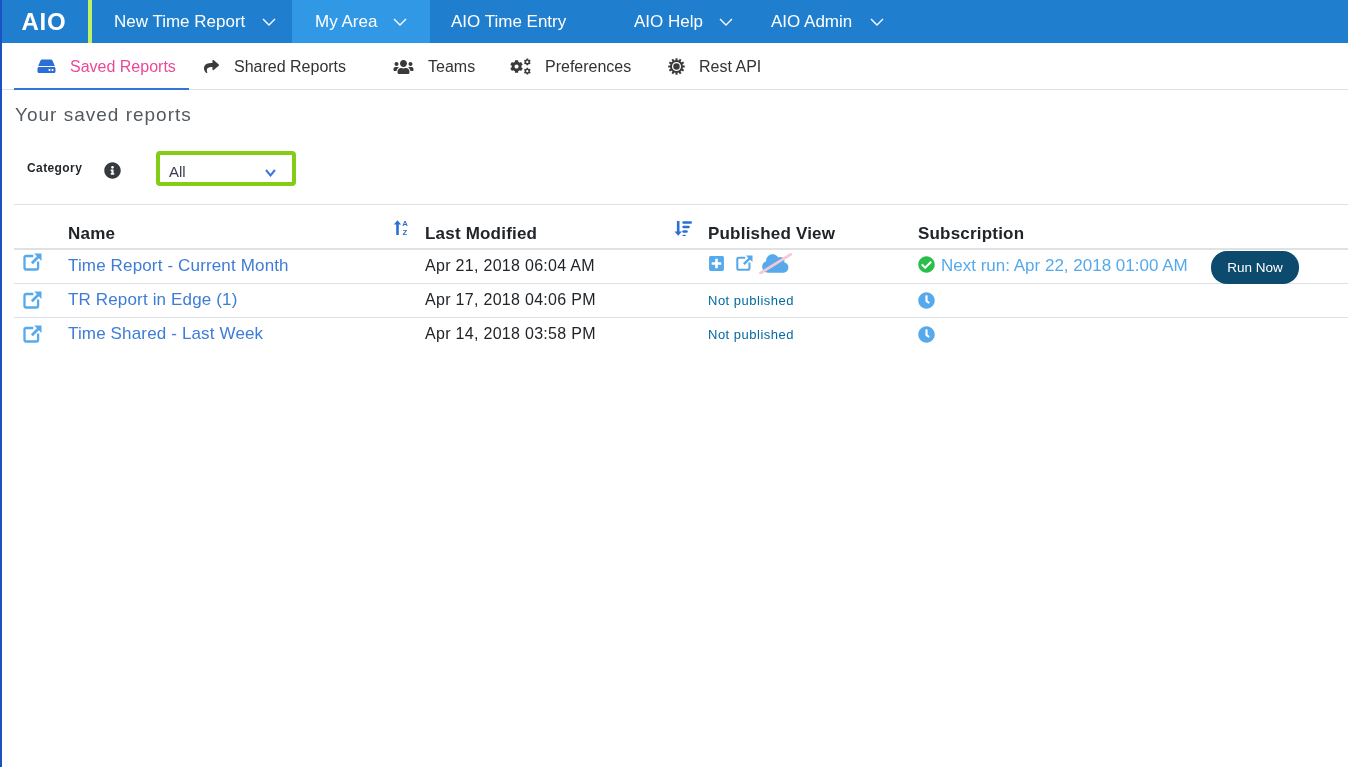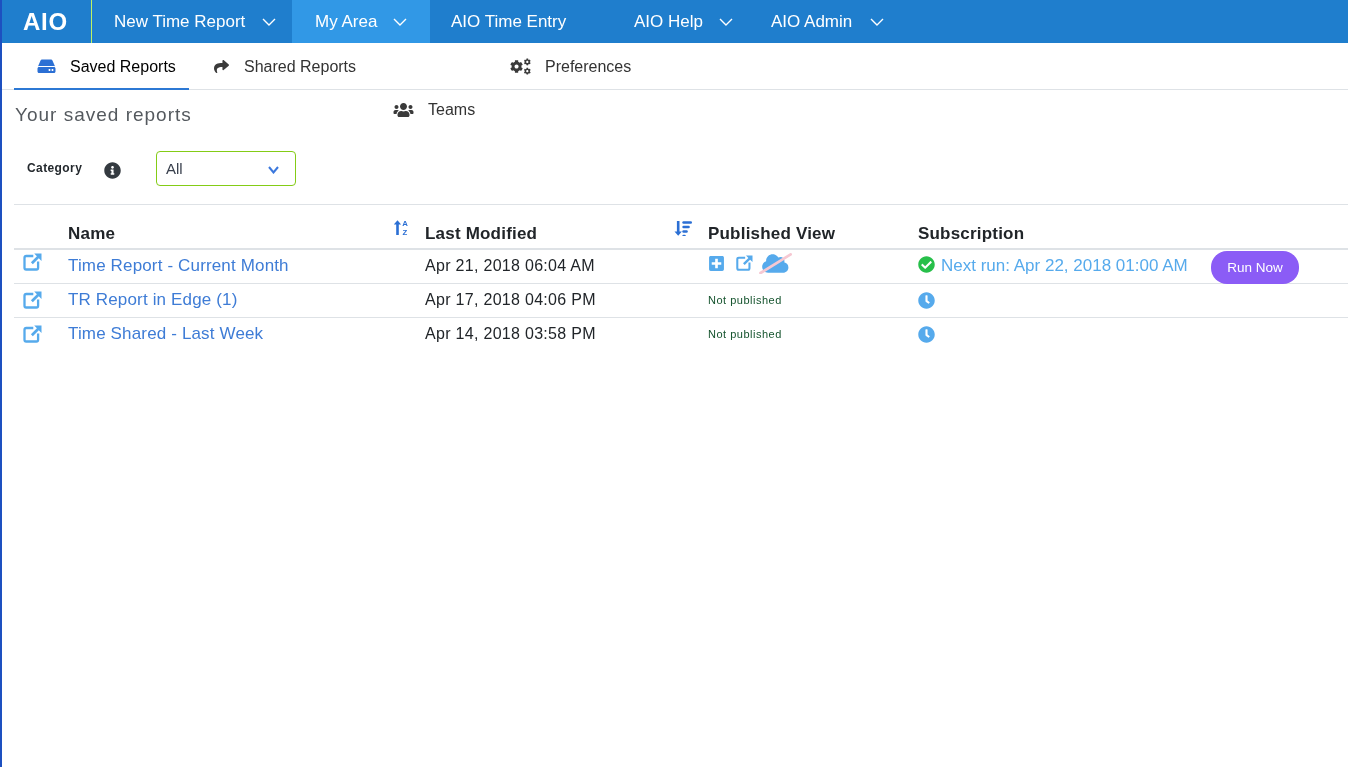--- a/index.html
+++ b/index.html
@@ -2,58 +2,58 @@
 <html><head>
 <meta charset="utf-8">
 <style>
 * { margin:0; padding:0; box-sizing:border-box; }
 html,body { width:1348px; height:767px; background:#fff; font-family:"Liberation Sans", sans-serif; overflow:hidden; }
 body { position:relative; }
 .leftedge { position:absolute; left:0; top:0; width:2px; height:767px; background:#1d50c0; z-index:50; }
 
 
 .nav { position:absolute; left:0; top:0; width:1348px; height:43px; background:#1f7ecd; color:#fff; }
-.brand { position:absolute; left:0; top:0; width:92px; height:43px; border-right:1px solid #bef264; display:flex; align-items:center; justify-content:center; font-size:24px; font-weight:bold; letter-spacing:0.8px; }
+.brand { position:absolute; left:0; top:0; width:92px; height:43px; border-right:4px solid #bef264; display:flex; align-items:center; justify-content:center; font-size:24px; font-weight:bold; letter-spacing:0.8px; }
 .navitem { position:absolute; top:0; height:43px; display:flex; align-items:center; font-size:17px; }
 .navitem svg { margin-left:17px; }
 .active-block { position:absolute; left:292px; top:0; width:138px; height:43px; background:#3198e6; }
 
 
 .tabs { position:absolute; left:0; top:43px; width:1348px; height:47px; border-bottom:1px solid #dee2e6; background:#fff; }
 .tab { position:absolute; top:0; height:47px; display:flex; align-items:center; font-size:16px; color:#333; }
 .tab svg { margin-right:14px; }
-.tab.active { color:#000000; }
+.tab.active { color:#ec4899; }
 .underline { position:absolute; left:14px; top:45px; width:175px; height:2px; background:#2c78d4; z-index:5;}
 
 
 .heading { position:absolute; left:15px; top:104px; font-size:19px; letter-spacing:1px; color:#54595e; }
 
 
 .catlabel { position:absolute; left:27px; top:161px; font-size:12px; letter-spacing:0.4px; font-weight:bold; color:#24292e; }
 .caticon { position:absolute; left:104px; top:162px; }
-.select { position:absolute; left:156px; top:151px; width:140px; height:35px; border:1px solid #84cc16; border-radius:4px; background:#fff; }
+.select { position:absolute; left:156px; top:151px; width:140px; height:35px; border:4px solid #84cc16; border-radius:4px; background:#fff; }
 .select .val { position:absolute; left:9px; top:8px; font-size:15px; color:#39404d; }
 
 
 
 table { position:absolute; left:14px; top:204px; width:1334px; border-collapse:collapse; table-layout:fixed; }
 th { text-align:left; font-size:17px; font-weight:bold; color:#212529; letter-spacing:0.2px; border-top:1px solid #dee2e6; border-bottom:2px solid #dee2e6; height:44px; padding:0 8px 4px 8px; vertical-align:bottom; }
 td { border-top:1px solid #dee2e6; padding:0 8px; vertical-align:middle; font-size:16px; }
 .thflex{position:relative;}
 .sort{position:absolute; right:0; bottom:8px;}
 tr.r1 td { height:31px; }
 td:first-child svg { display:block; }
 tr.r1 td:first-child svg { position:relative; top:-3.5px; }
 .cellicon { display:block; }
 tr.rx td { height:34px; }
 .link { color:#3e7cd6; font-size:17px; letter-spacing:0.15px; }
 .datecol { color:#212529; letter-spacing:0.3px; }
-.notpub { color:#14532d; font-size:11px; letter-spacing:0.5px;margin-top:32px; }
+.notpub { color:#0369a1; font-size:13px; letter-spacing:0.5px;margin-top:32px; }
 .nextrun { color:#56aaec; font-size:17px; }
-.runnow { display:inline-block; width:88px; height:33px; background:#8b5cf6; color:#fff; border:none; border-radius:16px; font-size:13.5px; position:relative; top:1px; font-family:"Liberation Sans",sans-serif; }
+.runnow { display:inline-block; width:88px; height:33px; background:#0c4a6e; color:#fff; border:none; border-radius:16px; font-size:13.5px; position:relative; top:1px; font-family:"Liberation Sans",sans-serif; }
 .thflex { display:flex; align-items:center; justify-content:space-between; }
 .pubicons svg { vertical-align:middle; position:relative; top:-3px; }
 </style>
 </head>
 <body>
 <div class="leftedge"></div>
 <div class="nav">
   <div class="active-block"></div>
   <div class="brand">AIO</div>
   <div class="navitem" style="left:114px;">New Time Report
@@ -79,42 +79,62 @@
   </div>
 </div>
 
 <div class="tabs">
   <div class="underline"></div>
   <div class="tab active" style="left:37px;">
     <svg width="19" height="16" viewBox="0 0 576 512" fill="#2b6fd4">
         <path d="M576 304v96c0 26.51-21.49 48-48 48H48c-26.51 0-48-21.49-48-48v-96c0-26.51 21.49-48 48-48h480c26.51 0 48 21.49 48 48zm-48-80a79.557 79.557 0 0 1 30.777 6.165L478.34 48.207A47.996 47.996 0 0 0 433.727 18H142.273c-19.146 0-36.697 11.405-44.613 30.207L17.223 230.165A79.549 79.549 0 0 1 48 224h480zm-48 96c-17.673 0-32 14.327-32 32s14.327 32 32 32 32-14.327 32-32-14.327-32-32-32zm-96 0c-17.673 0-32 14.327-32 32s14.327 32 32 32 32-14.327 32-32-14.327-32-32-32z"></path>
       </svg>
     Saved Reports</div>
-  <div class="tab" style="left:213px;justify-content:flex-end;">
+  <div class="tab" style="left:203px;justify-content:flex-end;">
     <svg width="17" height="15" viewBox="0 0 512 512" fill="#3a3a3a">
         <path d="M503.691 189.836L327.687 37.851C312.281 24.546 288 35.347 288 56.015v80.053C127.371 137.907 0 170.1 0 322.326c0 61.441 39.581 122.309 83.333 154.132 13.653 9.931 33.111-2.533 28.077-18.631C66.066 312.814 132.917 274.316 288 272.085V360c0 20.7 24.3 31.453 39.687 18.164l176.004-152c11.071-9.562 11.086-26.753 0-36.328z"></path>
       </svg>
     Shared Reports</div>
-  <div class="tab" style="left:393px;margin-top:43px;">
+  <div class="tab" style="left:393px;">
     <svg width="21" height="16" viewBox="0 0 640 512" fill="#3a3a3a">
         <path d="M96 224c35.3 0 64-28.7 64-64s-28.7-64-64-64-64 28.7-64 64 28.7 64 64 64zm448 0c35.3 0 64-28.7 64-64s-28.7-64-64-64-64 28.7-64 64 28.7 64 64 64zm32 32h-64c-17.6 0-33.5 7.1-45.1 18.6 40.3 22.1 68.9 62 75.1 109.4h66c17.7 0 32-14.3 32-32v-32c0-35.3-28.7-64-64-64zm-256 0c61.9 0 112-50.1 112-112S381.9 32 320 32 208 82.1 208 144s50.1 112 112 112zm76.8 32h-8.3c-20.8 10-43.9 16-68.5 16s-47.6-6-68.5-16h-8.3C179.6 288 128 339.6 128 403.2V432c0 26.5 21.5 48 48 48h288c26.5 0 48-21.5 48-48v-28.8c0-63.6-51.6-115.2-115.2-115.2zm-223.7-13.4C161.5 263.1 145.6 256 128 256H64c-35.3 0-64 28.7-64 64v32c0 17.7 14.3 32 32 32h65.9c6.3-47.4 34.9-87.3 75.2-109.4z"></path>
       </svg>
     Teams</div>
   <div class="tab" style="left:510px;">
     <svg width="21" height="17" viewBox="0 0 640 512">
       <defs>
           <path id="cogp" d="M487.4 315.7l-42.6-24.6c4.3-23.2 4.3-47 0-70.2l42.6-24.6c4.9-2.8 7.1-8.6 5.5-14-11.1-35.6-30-67.8-54.7-94.6-3.8-4.1-10-5.1-14.8-2.3L380.8 110c-17.9-15.4-38.5-27.3-60.8-35.1V25.8c0-5.6-3.9-10.5-9.4-11.7-36.7-8.2-74.3-7.8-109.2 0-5.5 1.2-9.4 6.1-9.4 11.7V75c-22.2 7.9-42.8 19.8-60.8 35.1L88.7 85.5c-4.9-2.8-11-1.9-14.8 2.3-24.7 26.7-43.6 58.9-54.7 94.6-1.7 5.4.6 11.2 5.5 14L67.3 221c-4.3 23.2-4.3 47 0 70.2l-42.6 24.6c-4.9 2.8-7.1 8.6-5.5 14 11.1 35.6 30 67.8 54.7 94.6 3.8 4.1 10 5.1 14.8 2.3l42.6-24.6c17.9 15.4 38.5 27.3 60.8 35.1v49.2c0 5.6 3.9 10.5 9.4 11.7 36.7 8.2 74.3 7.8 109.2 0 5.5-1.2 9.4-6.1 9.4-11.7v-49.2c22.2-7.9 42.8-19.8 60.8-35.1l42.6 24.6c4.9 2.8 11 1.9 14.8-2.3 24.7-26.7 43.6-58.9 54.7-94.6 1.5-5.5-.7-11.3-5.6-14.1zM256 336c-44.1 0-80-35.9-80-80s35.9-80 80-80 80 35.9 80 80-35.9 80-80 80z"></path>
         </defs>
       <g fill="#3a3a3a">
         <use href="#cogp" transform="translate(0,56) scale(0.78)"></use>
         <use href="#cogp" transform="translate(420,10) scale(0.42)"></use>
         <use href="#cogp" transform="translate(420,290) scale(0.42)"></use>
       </g>
     </svg>
     Preferences</div>
+  <div class="tab" style="left:668px;">
+    <svg width="17" height="17" viewBox="0 0 20 20">
+      <circle cx="10" cy="10" r="3.8" fill="#3a3a3a"></circle>
+      <circle cx="10" cy="10" r="6.5" fill="none" stroke="#3a3a3a" stroke-width="2.3"></circle>
+      <g stroke="#3a3a3a" stroke-width="2.4">
+          <line x1="10.00" y1="3.50" x2="10.00" y2="0.30"></line>
+          <line x1="13.25" y1="4.37" x2="14.85" y2="1.60"></line>
+          <line x1="15.63" y1="6.75" x2="18.40" y2="5.15"></line>
+          <line x1="16.50" y1="10.00" x2="19.70" y2="10.00"></line>
+          <line x1="15.63" y1="13.25" x2="18.40" y2="14.85"></line>
+          <line x1="13.25" y1="15.63" x2="14.85" y2="18.40"></line>
+          <line x1="10.00" y1="16.50" x2="10.00" y2="19.70"></line>
+          <line x1="6.75" y1="15.63" x2="5.15" y2="18.40"></line>
+          <line x1="4.37" y1="13.25" x2="1.60" y2="14.85"></line>
+          <line x1="3.50" y1="10.00" x2="0.30" y2="10.00"></line>
+          <line x1="4.37" y1="6.75" x2="1.60" y2="5.15"></line>
+          <line x1="6.75" y1="4.37" x2="5.15" y2="1.60"></line>
+        </g>
+    </svg>
+    Rest API</div>
 </div>
 
 <div class="heading">Your saved reports</div>
 
 <div class="catlabel">Category</div>
 <svg class="caticon" width="17" height="17" viewBox="0 0 512 512" fill="#343a40">
     <path d="M256 8C119.043 8 8 119.083 8 256c0 136.997 111.043 248 248 248s248-111.003 248-248C504 119.083 392.957 8 256 8zm0 110c23.196 0 42 18.804 42 42s-18.804 42-42 42-42-18.804-42-42 18.804-42 42-42zm56 254c0 6.627-5.373 12-12 12h-88c-6.627 0-12-5.373-12-12v-24c0-6.627 5.373-12 12-12h12v-64h-12c-6.627 0-12-5.373-12-12v-24c0-6.627 5.373-12 12-12h64c6.627 0 12 5.373 12 12v100h12c6.627 0 12 5.373 12 12v24z"></path>
   </svg>
 <div class="select">
   <div class="val">All</div>

